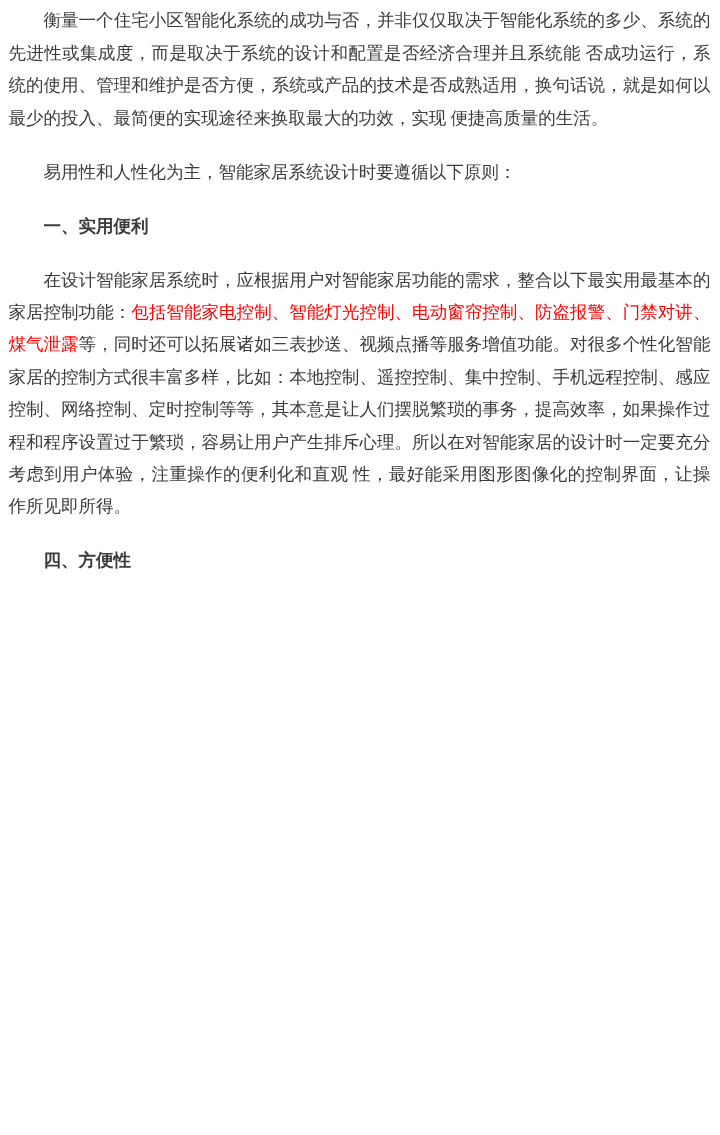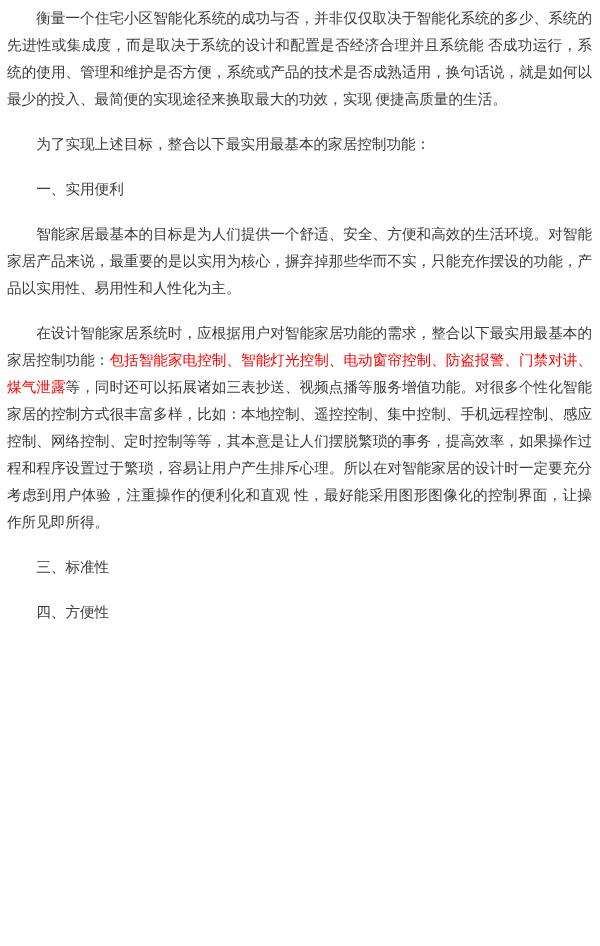--- a/index.html
+++ b/index.html
@@ -26,32 +26,30 @@
   .block {
     margin: 0 0 18px 0;
     padding: 0;
     text-align: justify;
     text-indent: 2em;
     word-break: break-all;
     font-size: inherit;
     line-height: inherit;
   }
   .heading {
-    font-weight: normal;
+    font-weight: bold;
     text-align: left;
     word-break: normal;
   }
   .run-red {
     color: #ff0000;
   }
 </style>
 </head>
 <body>
 
 <div class="doc" id="doc">
     <p class="block paragraph"><span>衡量一个住宅小区智能化系统的成功与否，并非仅仅取决于智能化系统的多少、系统的先进性或集成度，而是取决于系统的设计和配置是否经济合理并且系统能 否成功运行，系统的使用、管理和维护是否方便，系统或产品的技术是否成熟适用，换句话说，就是如何以最少的投入、最简便的实现途径来换取最大的功效，实现 便捷高质量的生活。</span></p>
-    <p class="block paragraph"><span>为了实现上述目标，整合以下最实用最基本的家居控制功能：</span></p>
+    <p class="block paragraph"><span>易用性和人性化为主，智能家居系统设计时要遵循以下原则：</span></p>
     <h3 class="block heading"><span>一、实用便利</span></h3>
-    <p class="block paragraph"><span>智能家居最基本的目标是为人们提供一个舒适、安全、方便和高效的生活环境。对智能家居产品来说，最重要的是以实用为核心，摒弃掉那些华而不实，只能充作摆设的功能，产品以实用性、易用性和人性化为主。</span></p>
     <p class="block paragraph"><span>在设计智能家居系统时，应根据用户对智能家居功能的需求，整合以下最实用最基本的家居控制功能：</span><span class="run-red">包括智能家电控制、智能灯光控制、电动窗帘控制、防盗报警、门禁对讲、煤气泄露</span><span>等，同时还可以拓展诸如三表抄送、视频点播等服务增值功能。对很多个性化智能家居的控制方式很丰富多样，比如：本地控制、遥控控制、集中控制、手机远程控制、感应控制、网络控制、定时控制等等，其本意是让人们摆脱繁琐的事务，提高效率，如果操作过程和程序设置过于繁琐，容易让用户产生排斥心理。所以在对智能家居的设计时一定要充分考虑到用户体验，注重操作的便利化和直观 性，最好能采用图形图像化的控制界面，让操作所见即所得。</span></p>
-    <h3 class="block heading"><span>三、标准性</span></h3>
     <h3 class="block heading"><span>四、方便性</span></h3>
   </div>
 
 </body></html>

